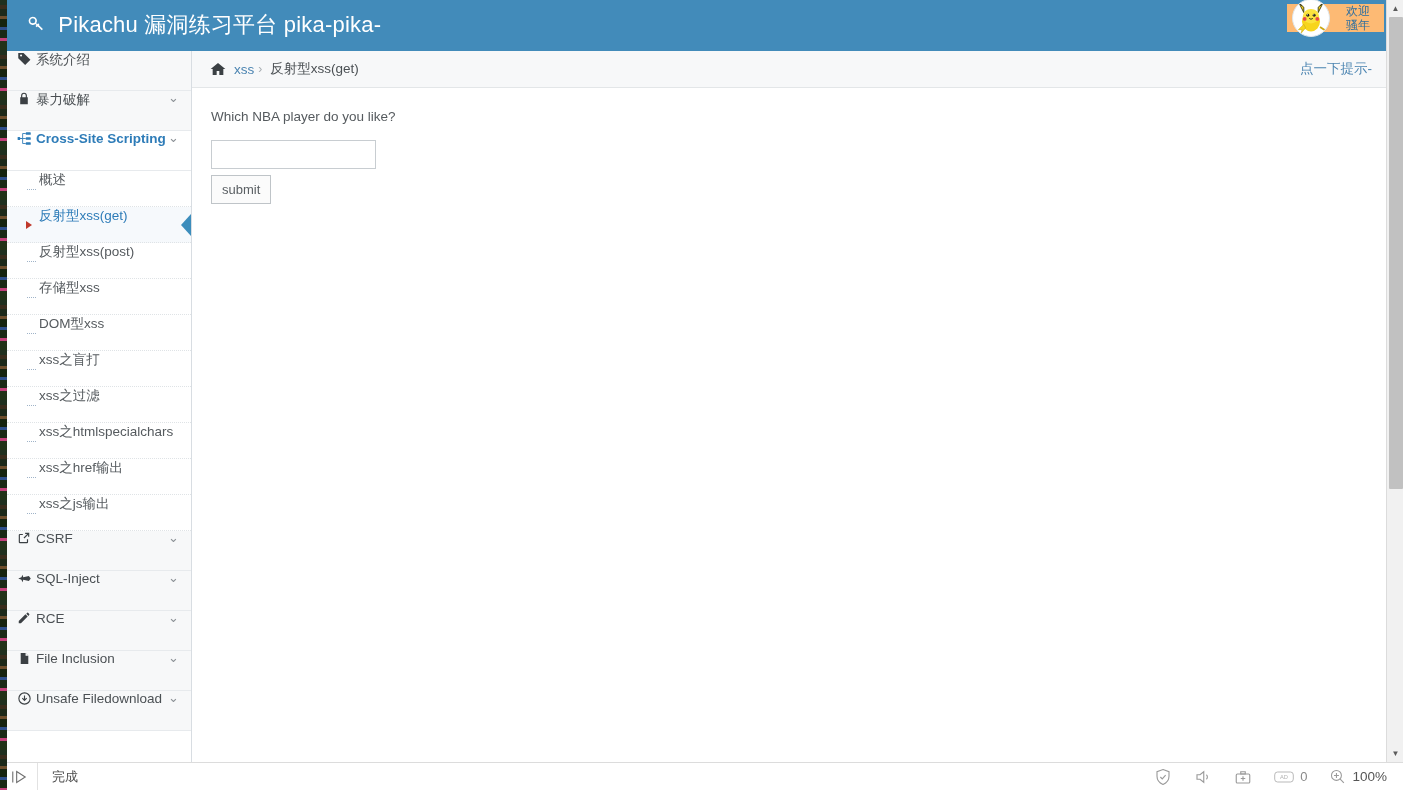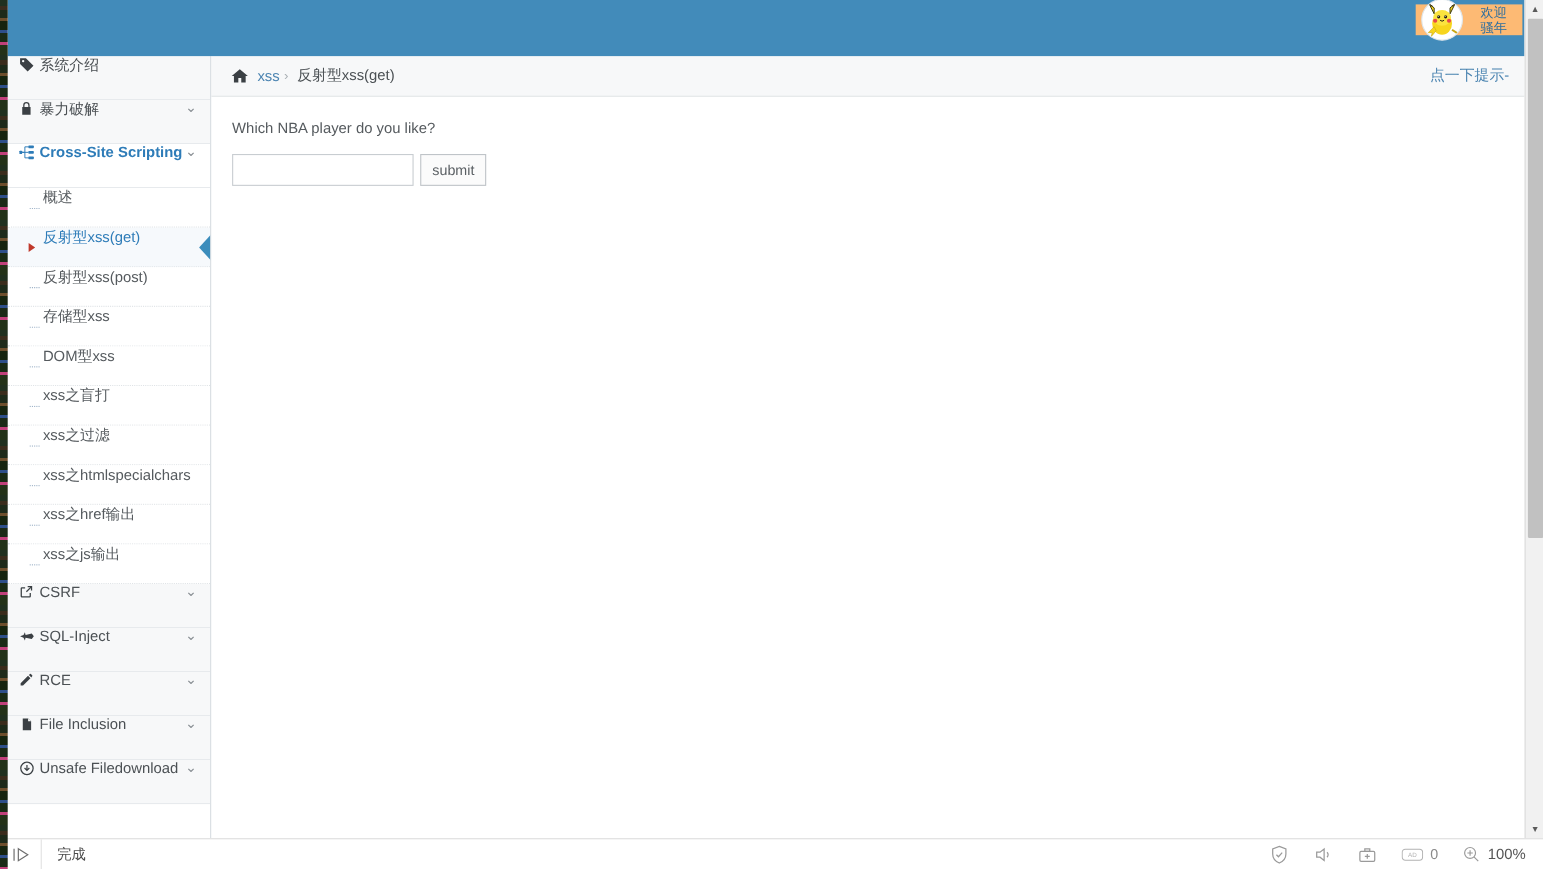--- a/index.html
+++ b/index.html
@@ -230,21 +230,21 @@
     cursor: pointer;
     white-space: nowrap;
   }
 
   .panel { padding: 21px 0 0 19px; }
   .question {
     font-size: 13.5px;
     color: #555a5e;
     margin-bottom: 16px;
   }
-  .form-row { display: flex; align-items: flex-start; gap: 6px; }
+  .form-row { display: flex; align-items: flex-start; gap: 6px; flex-direction: column; }
   .txt-input {
     width: 165px; height: 29px;
     border: 1px solid #c8cdd1;
     background: #ffffff;
     padding: 2px 6px;
     font-size: 13px;
     color: #333;
     outline: none;
     font-family: "Liberation Sans", sans-serif;
   }
@@ -327,20 +327,29 @@
   .sb-zoom { font-size: 13.5px; color: #555; }
 </style>
 </head>
 <body>
 
 <div id="app">
 
   <div class="edge-sliver"></div>
 
   <div class="topbar">
+    <div class="brand">
+      <span class="brand-icon">
+        <svg width="20" height="20" viewBox="0 0 24 24" fill="#ffffff">
+          <path d="M8.2 3.2a5 5 0 1 0 3.1 8.9l1.2 1.2-1.1 1.1 1.5 1.5 1.1-1.1 1.2 1.2 1-1-1.2-1.2 1.1-1.1-1.5-1.5-1.1 1.1-1.2-1.2A5 5 0 0 0 8.2 3.2zm-.1 2a3 3 0 1 1 0 6 3 3 0 0 1 0-6z"></path>
+          <path d="M13.3 13.9l5.6 5.6 1.4-1.4-5.6-5.6z"></path>
+        </svg>
+      </span>
+      <span>Pikachu 漏洞练习平台 pika-pika-</span>
+    </div>
 
     <div class="user-box">
       <div class="avatar">
         <svg width="36" height="36" viewBox="0 0 40 40">
           <ellipse cx="20" cy="24" rx="10" ry="11" fill="#f7d51d"></ellipse>
           <path d="M12 14 L7 4 L12 8 Z" fill="#f7d51d" stroke="#3a3a10" stroke-width="1"></path>
           <path d="M28 14 L33 4 L28 8 Z" fill="#f7d51d" stroke="#3a3a10" stroke-width="1"></path>
           <path d="M9.5 6.5 L7 4 L10.5 5.8 Z" fill="#2e2a12"></path>
           <path d="M30.5 6.5 L33 4 L29.5 5.8 Z" fill="#2e2a12"></path>
           <ellipse cx="20" cy="18" rx="9" ry="8" fill="#fbe33f"></ellipse>

